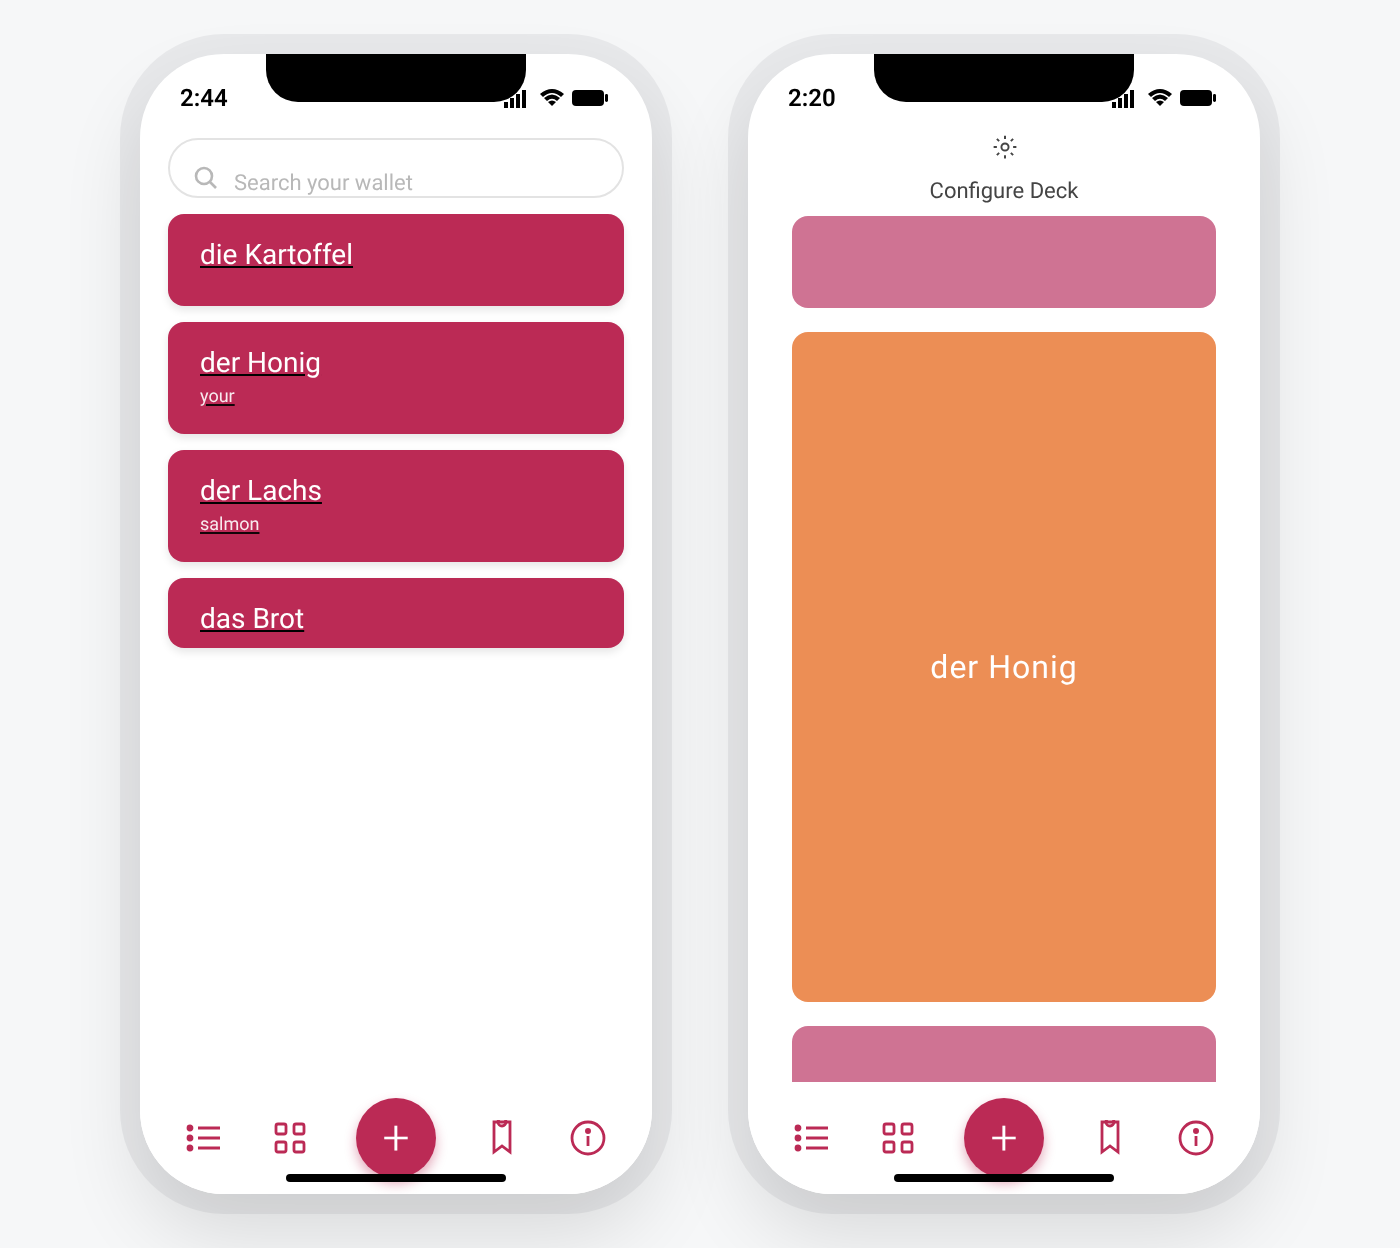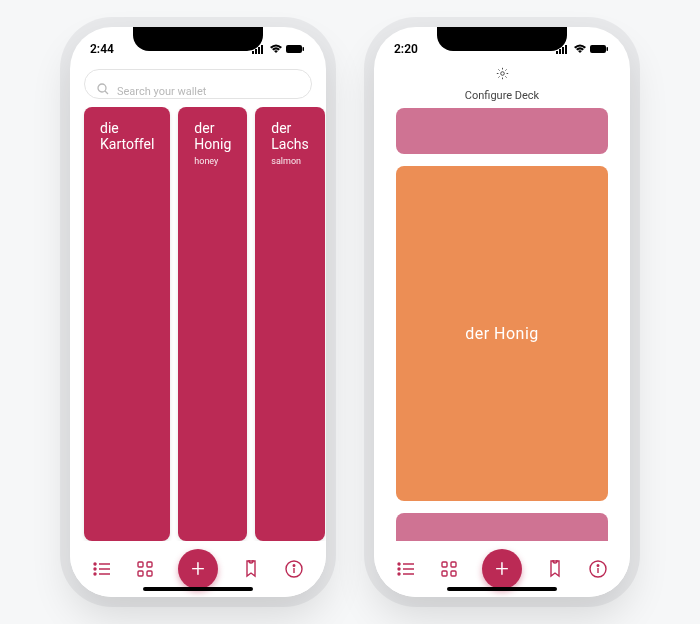--- a/index.html
+++ b/index.html
@@ -67,22 +67,23 @@
     padding: 0 12px;
     gap: 8px;
     color: #b8b8b8;
     font-size: 11px;
   }
   .card-list {
     flex: 1;
     overflow: hidden;
     padding: 0 14px;
     display: flex;
-    flex-direction: row;
+    flex-direction: column;
     gap: 8px;
+    text-decoration: underline;
   }
   .card {
     background: #bb2a55;
     color: #fff;
     border-radius: 8px;
     padding: 13px 16px;
     box-shadow: 0 2px 4px rgba(0,0,0,0.1);
   }
   .card-title { font-size: 14px; font-weight: 400; margin-bottom: 4px; }
   .card-sub { font-size: 9px; opacity: 0.9; }
@@ -214,25 +215,28 @@
     </span>
     <span>Search your wallet</span>
   </div>
 
   <div class="card-list">
     <div class="card">
       <div class="card-title">die Kartoffel</div>
     </div>
     <div class="card">
       <div class="card-title">der Honig</div>
-      <div class="card-sub">honey</div>
+      <div class="card-sub">your</div>
     </div>
     <div class="card">
       <div class="card-title">der Lachs</div>
       <div class="card-sub">salmon</div>
+    </div>
+    <div class="card card-partial">
+      <div class="card-title">das Brot</div>
     </div>
   </div>
 
   <div class="tabbar">
     <div class="tab-icon">
       <svg width="18" height="14" viewBox="0 0 18 14" stroke="#bb2a55" stroke-width="1.4" fill="none">
           <circle cx="2" cy="2" r="1" fill="#bb2a55"></circle>
           <line x1="6" y1="2" x2="17" y2="2"></line>
           <circle cx="2" cy="7" r="1" fill="#bb2a55"></circle>
           <line x1="6" y1="7" x2="17" y2="7"></line>

